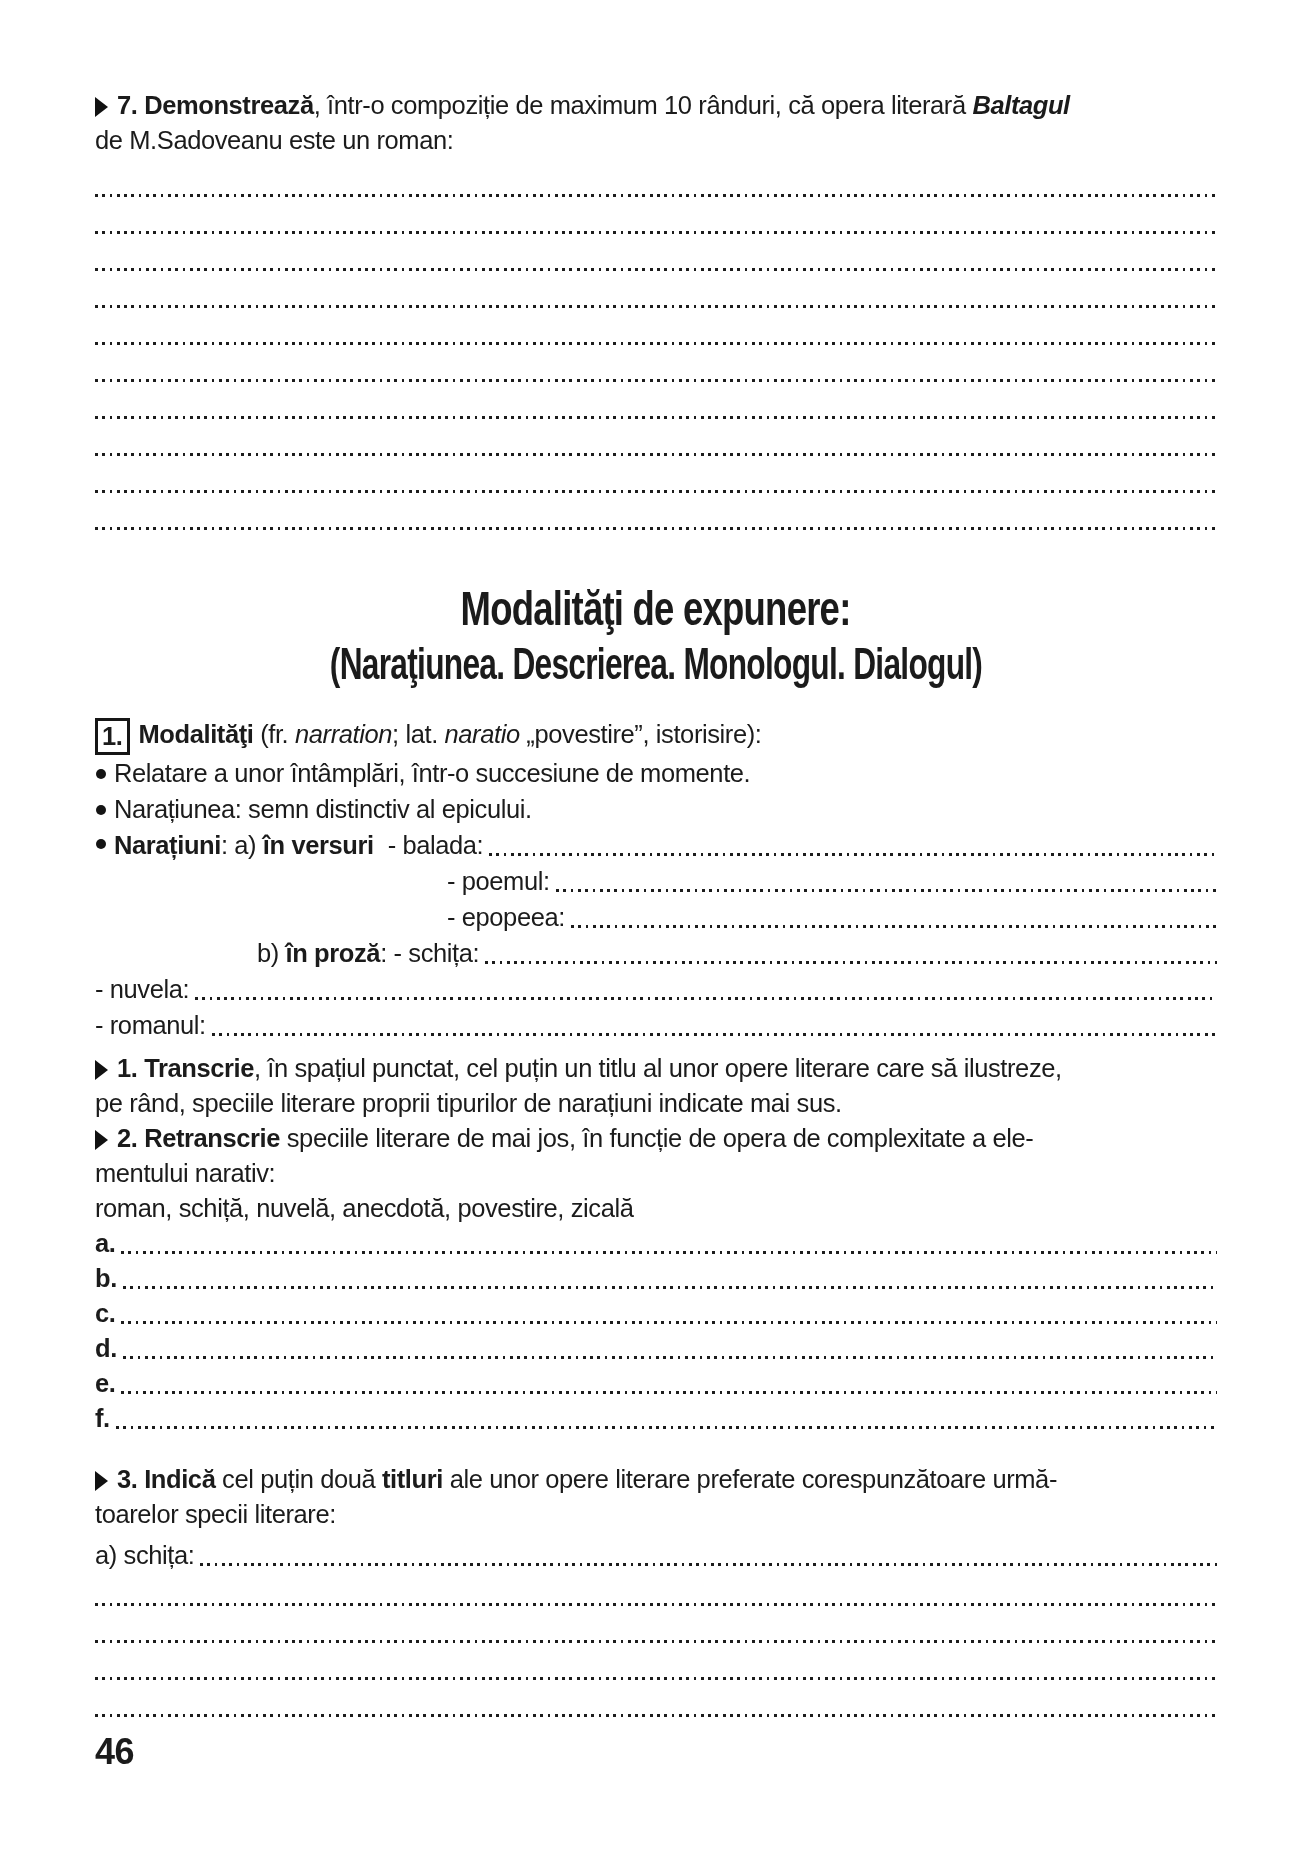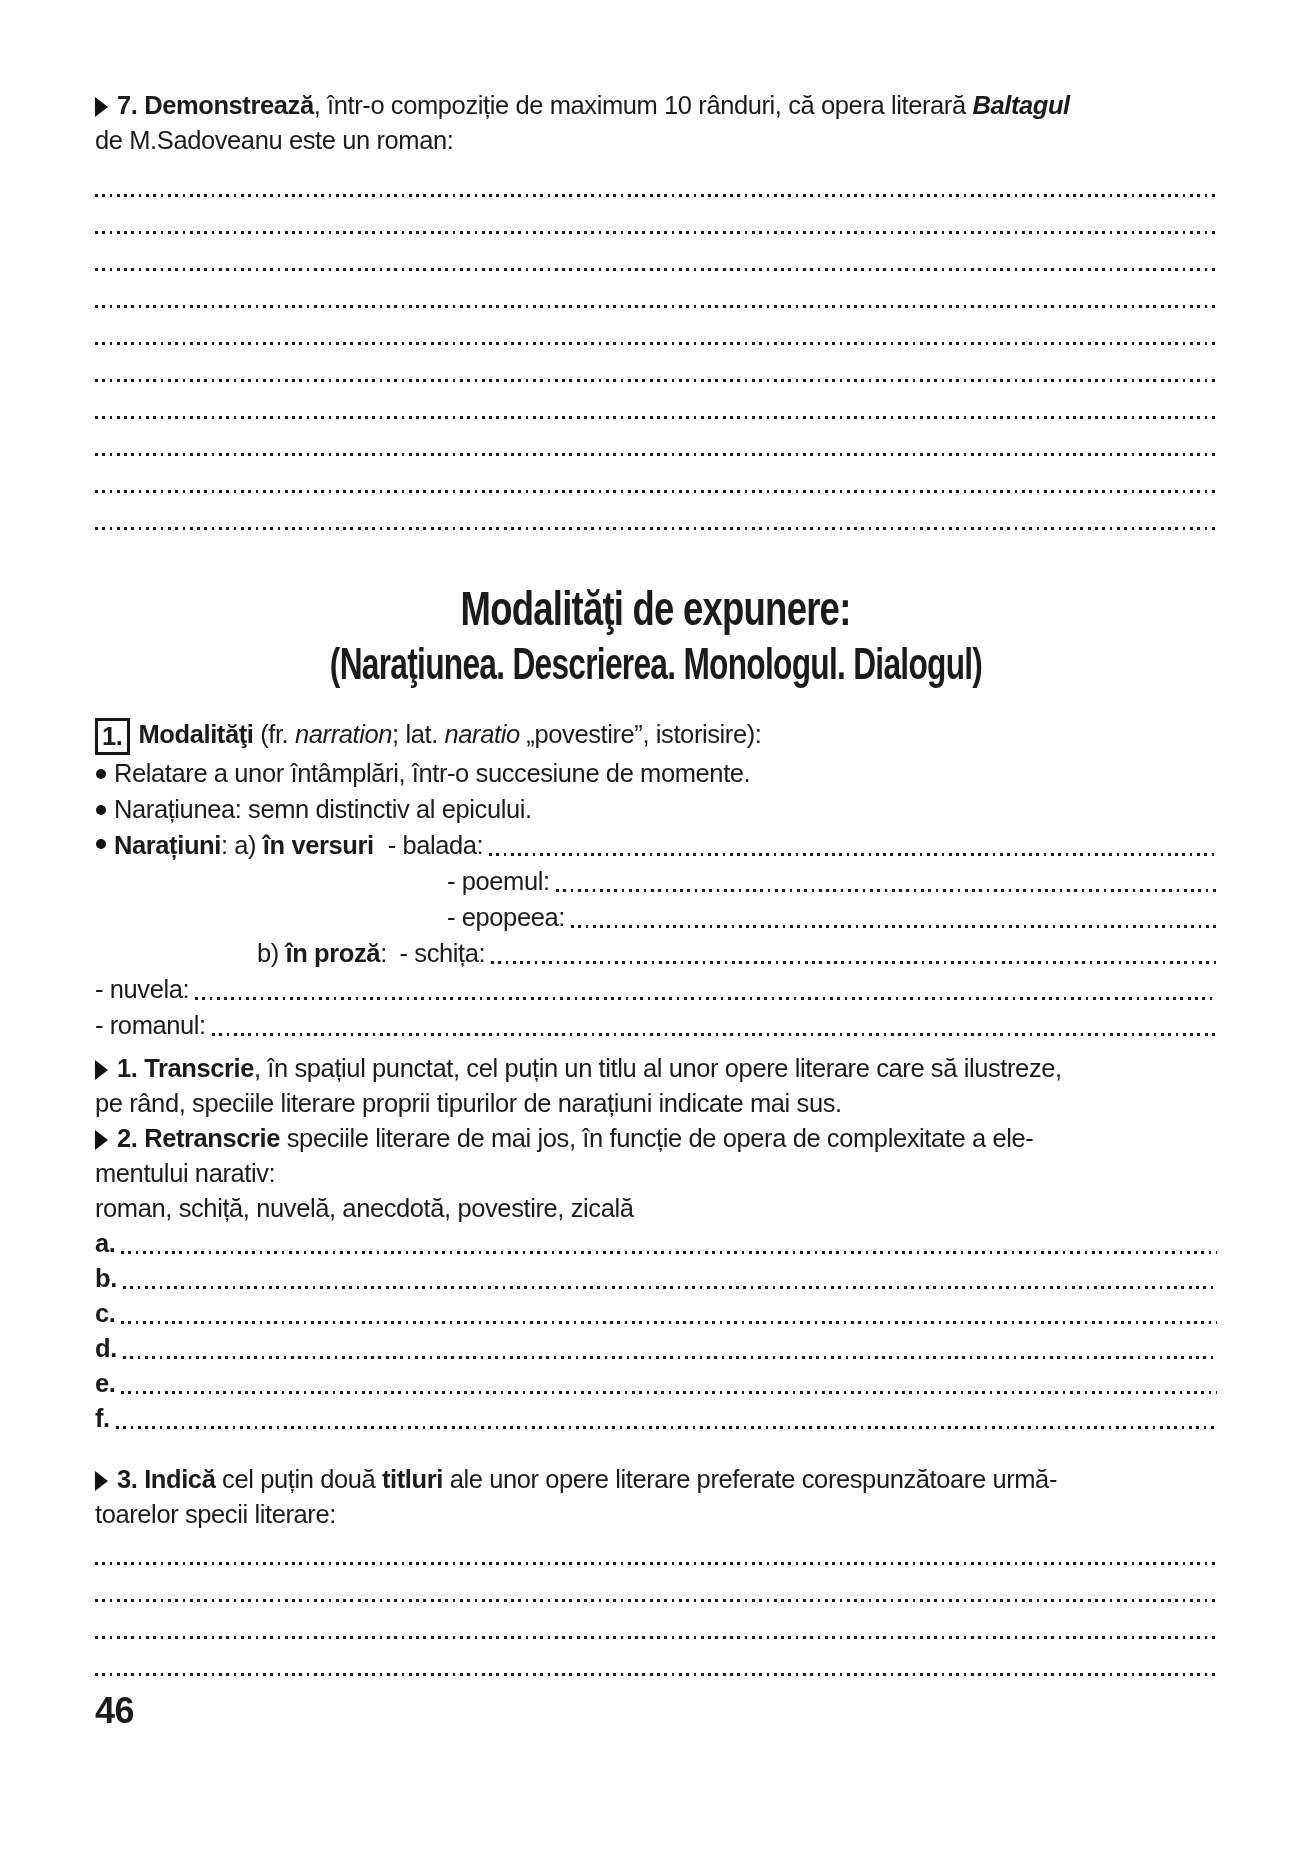--- a/index.html
+++ b/index.html
@@ -62,21 +62,21 @@
   }
   .bullet {
     display:inline-block; width:10px; height:10px; border-radius:50%;
     background:#141414; margin:0 8px 2px 1px; vertical-align:1px;
   }
   .row .bullet { align-self:center; flex:0 0 auto; }
   .ind-verse  { margin-left:352px; }
   .ind-prose  { }
   .ind-b      { margin-left:162px; }
   .gap-sm { margin-left:14px; }
-  .gap-xs { margin-left:6px; }
+  .gap-xs { }
 
   
   .tasks { margin-top:8px; }
   .task3 { margin-top:26px; }
   .answer-item { margin-left:0; }
   .schita-row { margin-top:6px; }
   .bottom-lines .wline.first { margin-top:30px; }
 
   .pagenum {
     margin-top:14px; font-weight:bold; font-size:36px; letter-spacing:-0.5px;
@@ -177,20 +177,24 @@
       </div>
     <div class="row bline answer-item">
         <span class="lbl b">f.</span>
         <span class="dots"></span>
       </div>
 
     <div class="task3">
       <div class="bline"><span class="tri"></span><span class="b">3. Indică</span><span> cel puțin două </span><span class="b">titluri</span><span> ale unor opere literare preferate corespunzătoare urmă-</span></div>
       <div class="bline">toarelor specii literare:</div>
 
+      <div class="row bline schita-row">
+          <span class="lbl">a) schița:</span>
+          <span class="dots"></span>
+        </div>
     </div>
 
     <div class="bottom-lines">
       <div class="wline first"></div>
       <div class="wline"></div>
       <div class="wline"></div>
       <div class="wline"></div>
     </div>
   </div>
 

